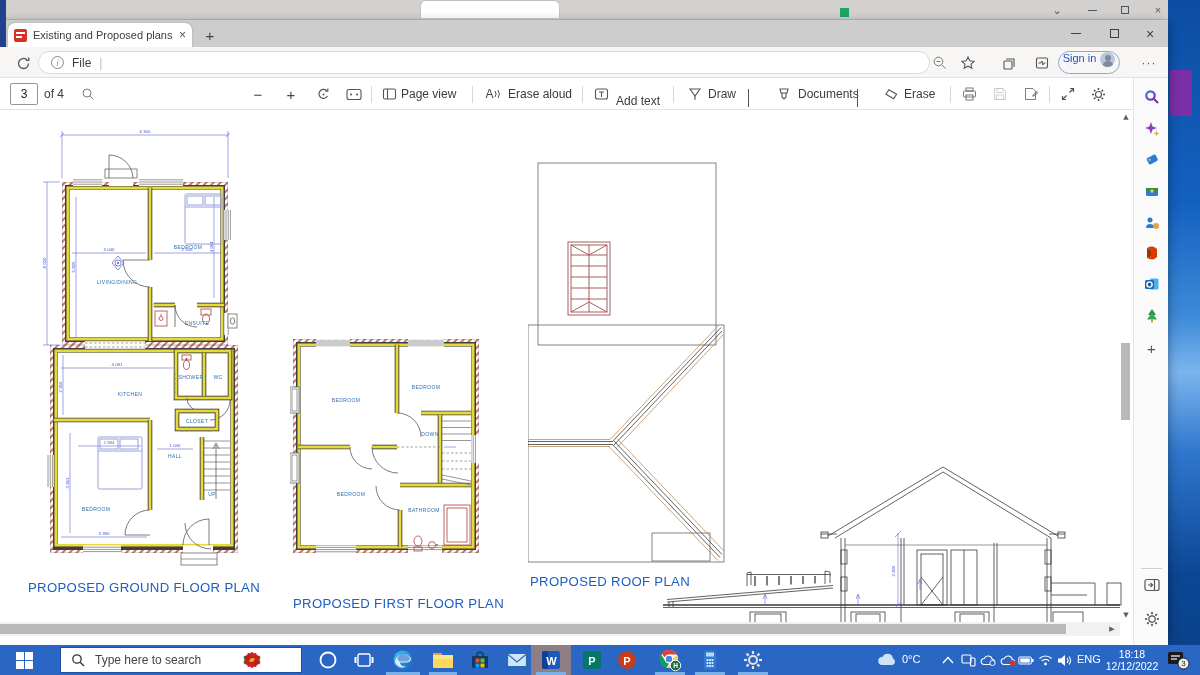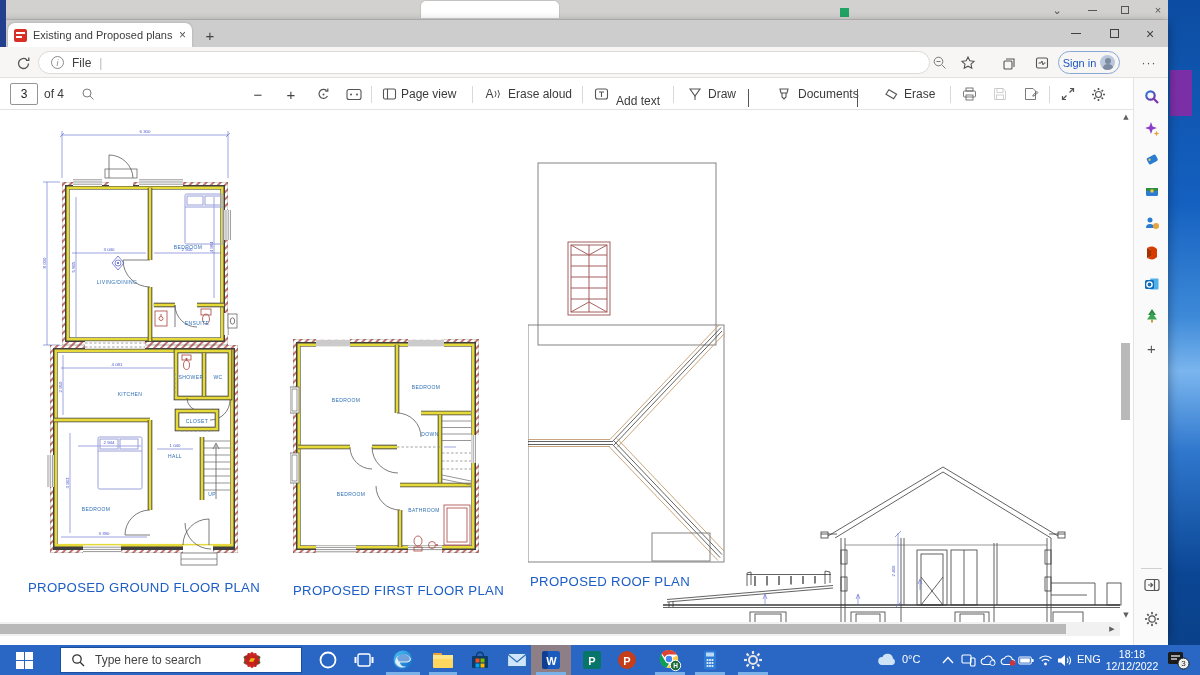--- a/index.html
+++ b/index.html
@@ -27,21 +27,21 @@
   .maxbox{width:9px;height:9px;border:1px solid #404040;}
   .minbar{width:10px;height:1px;background:#404040;}
   
   #toolbar{left:0;top:27px;width:1168px;height:31px;background:#f7f6f5;border-bottom:1px solid #e2e1e0;}
   .pill{left:38px;top:4px;width:892px;height:23px;background:#fff;border:1px solid #dcdbda;border-radius:12px;display:flex;align-items:center;padding:0 12px;}
   .infoi{width:13px;height:13px;border:1px solid #8a8a8a;border-radius:50%;color:#8a8a8a;font-size:9px;font-style:italic;flex:0 0 13px;}
   .filelab{color:#404040;font-size:12px;margin:0 8px;}
   .pillsep{color:#bbb;font-size:12px;margin-right:8px;}
   .url{color:#202124;font-size:12px;white-space:nowrap;overflow:hidden;}
   .tbicon{top:6px;width:24px;height:20px;}
-  .signin{left:1058px;top:4px;width:62px;height:23px;border:1px solid #88a9d8;border-radius:12px;display:flex;align-items:center;justify-content:center;gap:4px;}
+  .signin{left:1058px;top:4px;width:62px;height:23px;border:1px solid #88a9d8;border-radius:12px;display:flex;align-items:flex-start;justify-content:center;gap:4px;}
   .signtxt{color:#1a57c4;font-size:11px;}
   .avatar{width:15px;height:15px;border-radius:50%;background:#b9c8dd;position:relative;overflow:hidden;}
   .avatar:before{content:"";position:absolute;left:4.5px;top:2.5px;width:6px;height:6px;border-radius:50%;background:#7d8aa0;}
   .avatar:after{content:"";position:absolute;left:2.5px;top:9px;width:10px;height:7px;border-radius:50%;background:#7d8aa0;}
   .more{left:1138px;top:6px;width:22px;height:20px;color:#555;font-size:12px;letter-spacing:1px;}
   
   #pdfbar{left:0;top:58px;width:1133px;height:32px;background:#fff;border-bottom:1px solid #e3e3e3;}
   .pbox{left:10px;top:5px;width:28px;height:22px;border:1px solid #949494;border-radius:2px;text-align:center;font-size:12px;color:#222;line-height:21px;}
   .pdftxt{font-size:12px;color:#3b3b3b;white-space:nowrap;}
   .sep{top:8px;width:1px;height:17px;background:#d9d9d9;}
@@ -537,21 +537,21 @@
             <circle cx="147" cy="210" r=".9" fill="#a8433d"></circle>
         </g>
         <g>
           <text class="room" x="56" y="67" text-anchor="middle">BEDROOM</text>
           <text class="room" x="136" y="54" text-anchor="middle">BEDROOM</text>
           <text class="room" x="61" y="161" text-anchor="middle">BEDROOM</text>
           <text class="room" x="134" y="177" text-anchor="middle" font-size="4.6">BATHROOM</text>
           <text class="room" x="140" y="101" text-anchor="middle" font-size="3.4">DOWN</text>
         </g>
       </svg>
-      <div class="a plantitle" style="left:293px;top:473px">PROPOSED FIRST FLOOR PLAN</div>
+      <div class="a plantitle" style="left:293px;top:486px">PROPOSED FIRST FLOOR PLAN</div>
 
       <svg class="a" style="left:528px;top:50px" width="200" height="410" viewBox="0 0 200 410">
         <rect class="g7" x="10" y="3" width="178" height="182" fill="#fff"></rect>
         <g>
           <rect class="rf" x="40" y="82" width="42" height="73"></rect>
             <rect class="rf" x="43" y="85" width="36" height="67"></rect>
           <line class="rf" x1="61" y1="85" x2="61" y2="152"></line>
           <line class="rf" x1="43" y1="95" x2="79" y2="95"></line>
             <line class="rf" x1="43" y1="106" x2="79" y2="106"></line>
             <line class="rf" x1="43" y1="117" x2="79" y2="117"></line>

